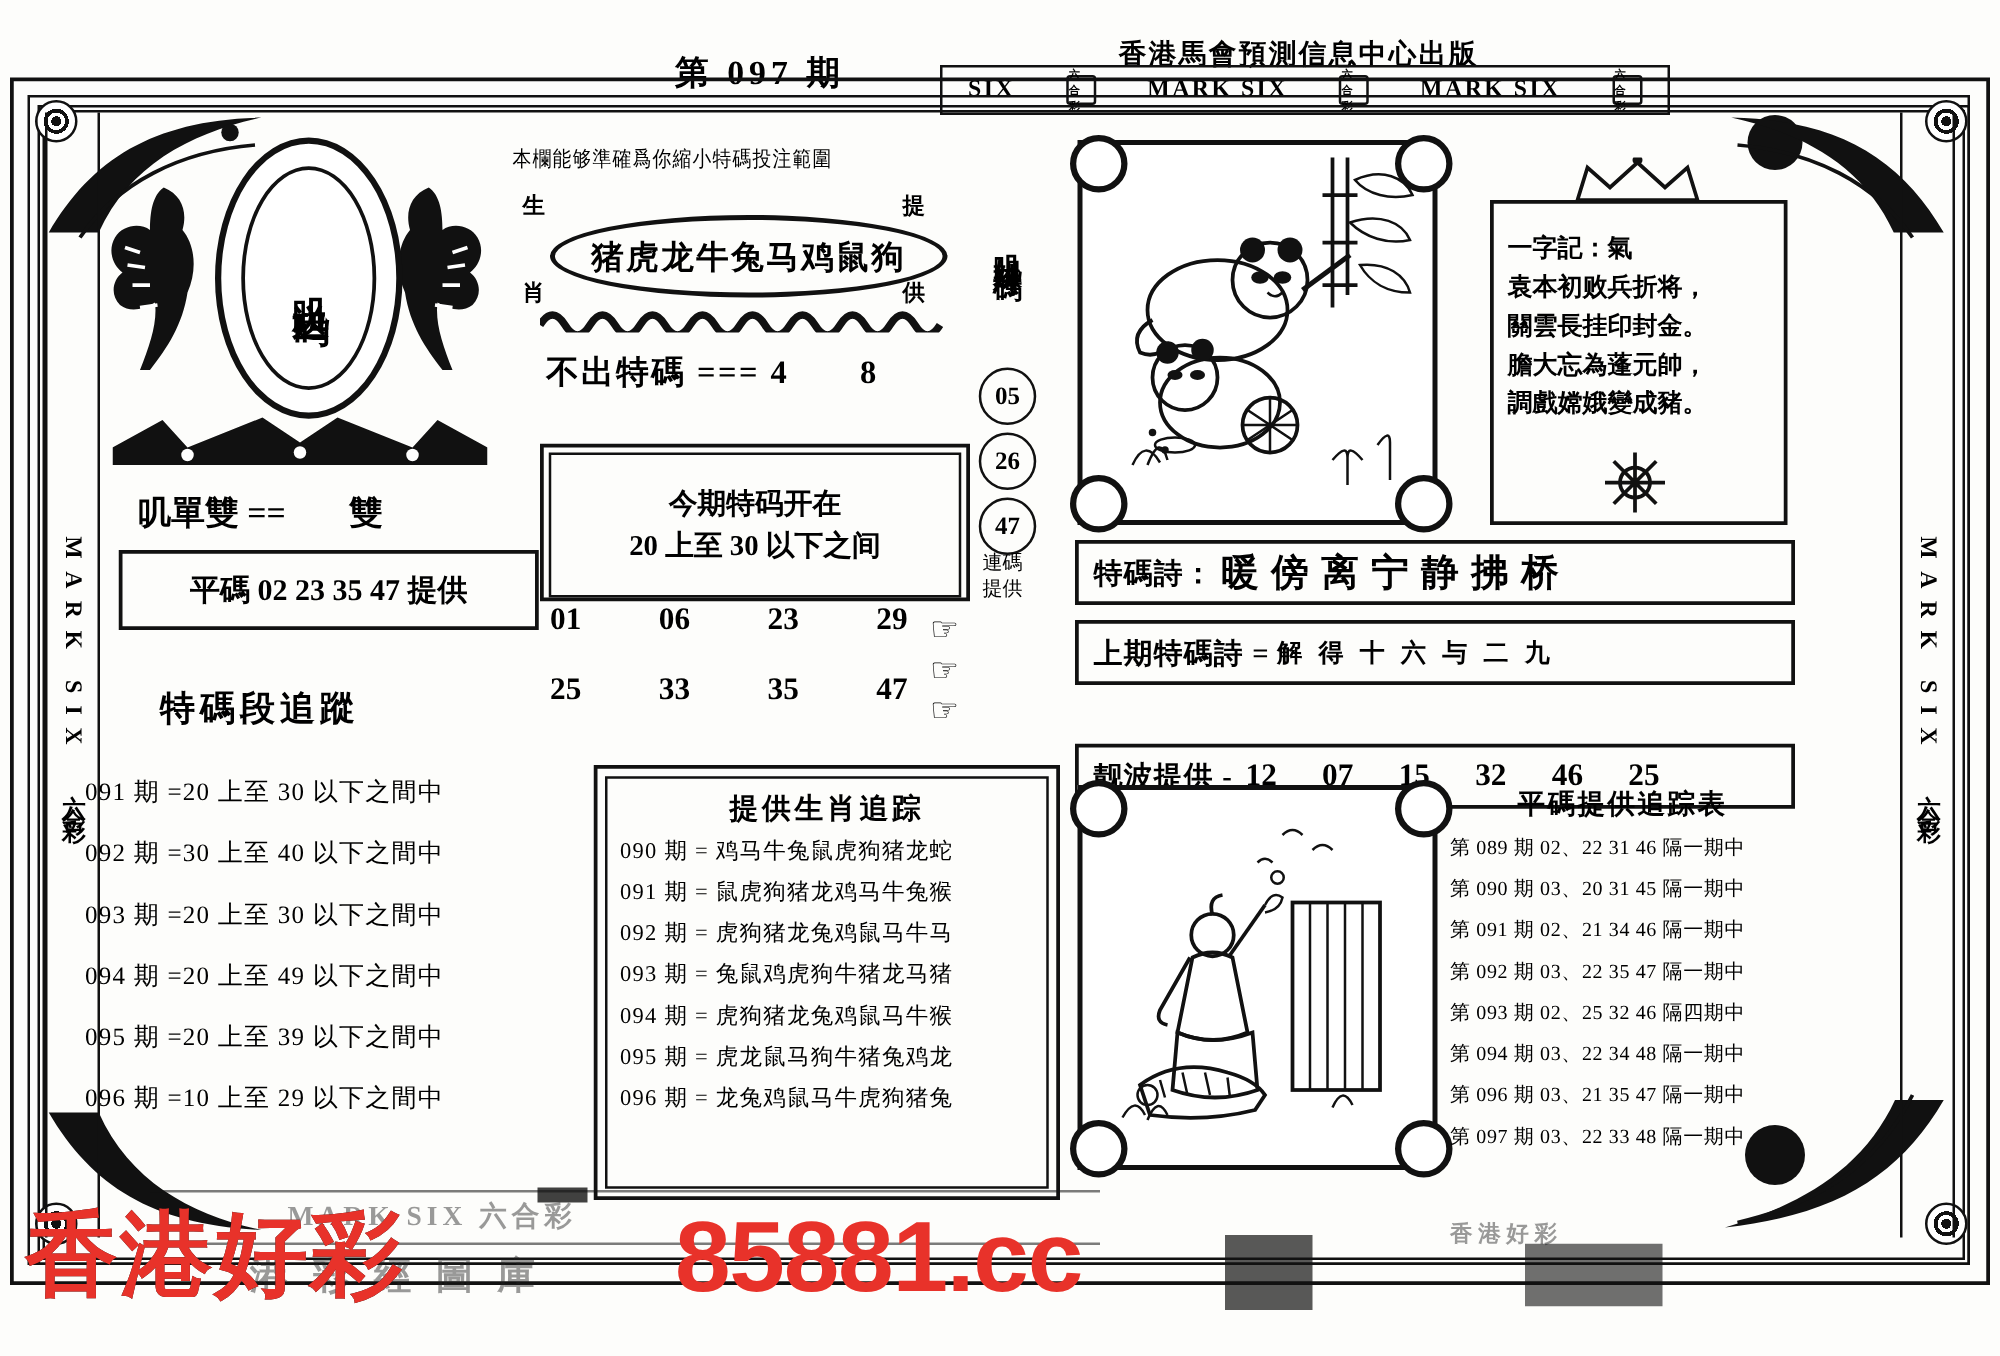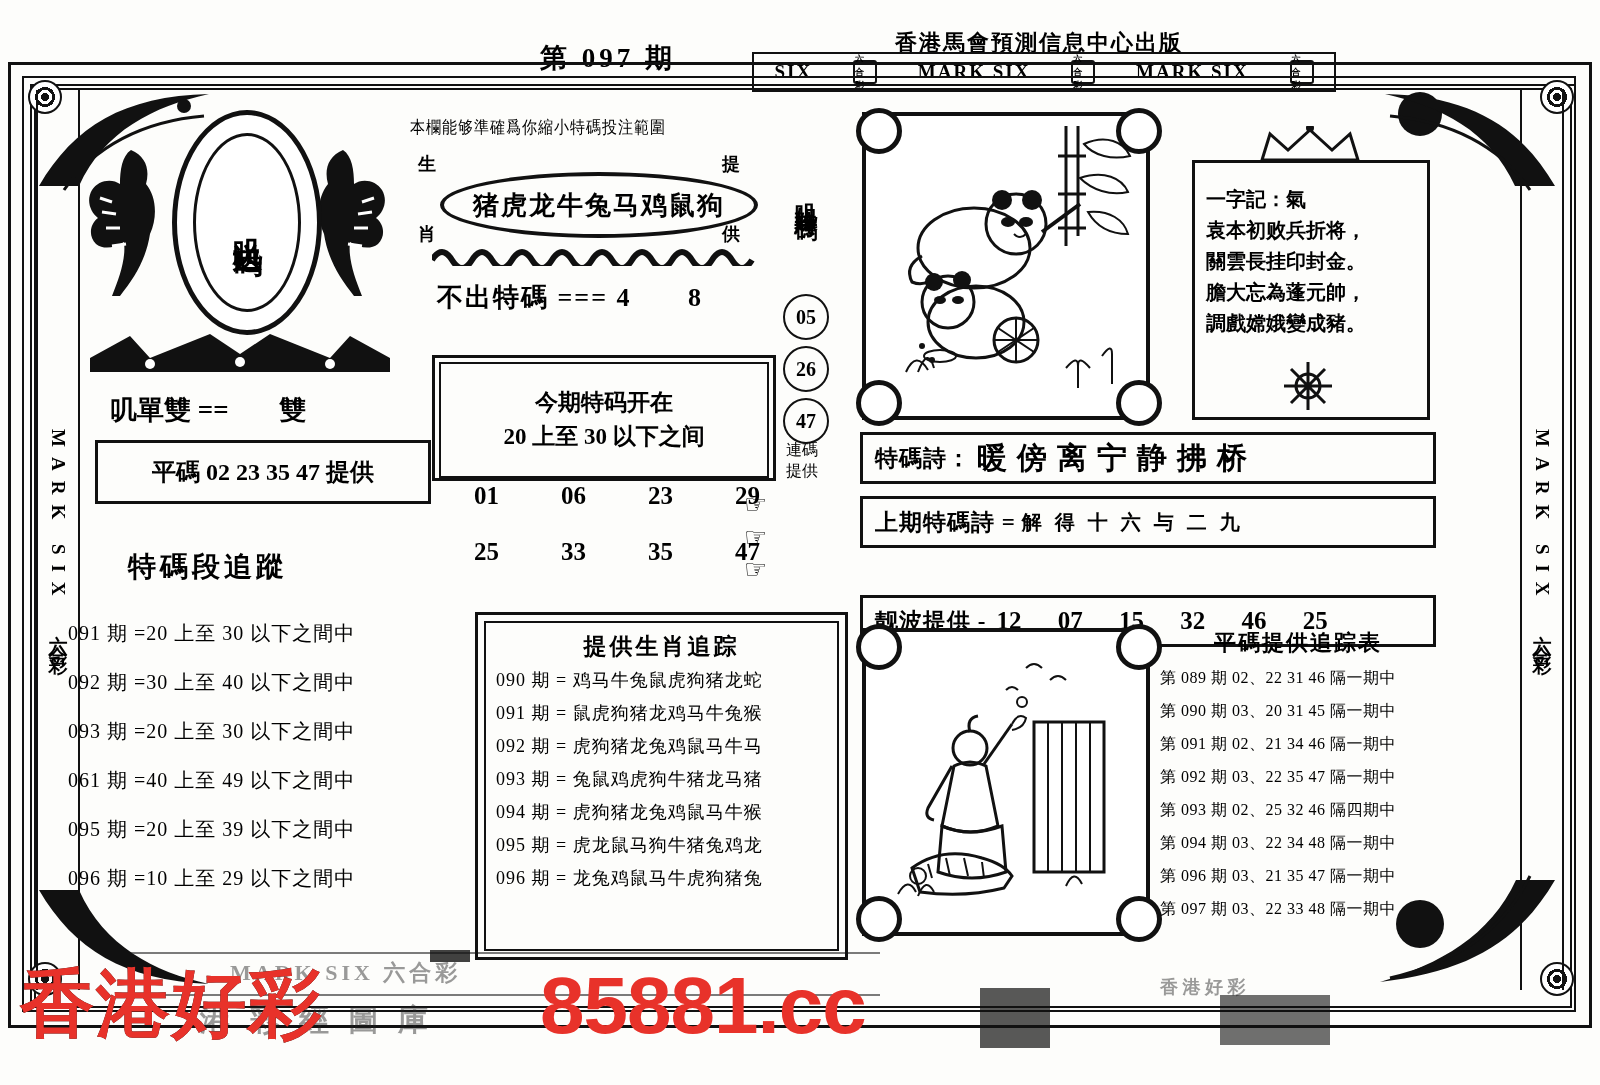--- a/index.html
+++ b/index.html
@@ -83,21 +83,21 @@
   .nochu{position:absolute;left:437px;top:280px;font-size:26px;font-weight:bold;letter-spacing:2px;}
   .nochu .nums{letter-spacing:26px;}
 
   .range-box{position:absolute;left:432px;top:355px;width:330px;height:112px;
      border:3px solid #111;padding:4px;}
   .range-box-in{border:2px solid #111;height:100%;display:flex;flex-direction:column;
      align-items:center;justify-content:center;font-size:23px;font-weight:bold;line-height:1.5;}
 
   .num-grid{position:absolute;left:440px;top:482px;width:320px;
      display:grid;grid-template-columns:repeat(4,1fr);row-gap:42px;
-     font-size:25px;font-weight:bold;text-align:right;gap:28px;}
+     font-size:25px;font-weight:bold;text-align:left;gap:28px;}
 
   .zodiac-track{position:absolute;left:475px;top:612px;width:355px;height:330px;
      border:3px solid #111;padding:6px;}
   .zodiac-track-in{border:2px solid #111;height:100%;padding:8px 10px;box-sizing:border-box;}
   .zt-title{text-align:center;font-size:23px;font-weight:bold;letter-spacing:3px;margin-bottom:6px;}
   .zt-row{font-size:18px;margin-bottom:9px;letter-spacing:1px;}
 
   
   .vcol{position:absolute;left:782px;top:110px;width:48px;text-align:center;}
   .vcol .vtext{writing-mode:vertical-rl;font-size:23px;font-weight:bold;letter-spacing:4px;}
@@ -225,21 +225,21 @@
   <div class="pingma-box cn">
     <span>平碼 02 23 35 47 提供</span>
   </div>
 
   <div class="tema-track-title cn">特碼段追蹤</div>
 
   <div class="track-list cn">
     <div class="tl-row">091 期 =20 上至 30 以下之間中</div>
     <div class="tl-row">092 期 =30 上至 40 以下之間中</div>
     <div class="tl-row">093 期 =20 上至 30 以下之間中</div>
-    <div class="tl-row">061 期 =40 上至 49 以下之間中</div>
+    <div class="tl-row">094 期 =20 上至 49 以下之間中</div>
     <div class="tl-row">095 期 =20 上至 39 以下之間中</div>
     <div class="tl-row">096 期 =10 上至 29 以下之間中</div>
   </div>
 
   <div class="note-top cn">本欄能够準確爲你縮小特碼投注範圍</div>
   <div class="sheng cn">生</div>
   <div class="ti cn">提</div>
   <div class="chang cn">肖</div>
   <div class="gong cn">供</div>
 

